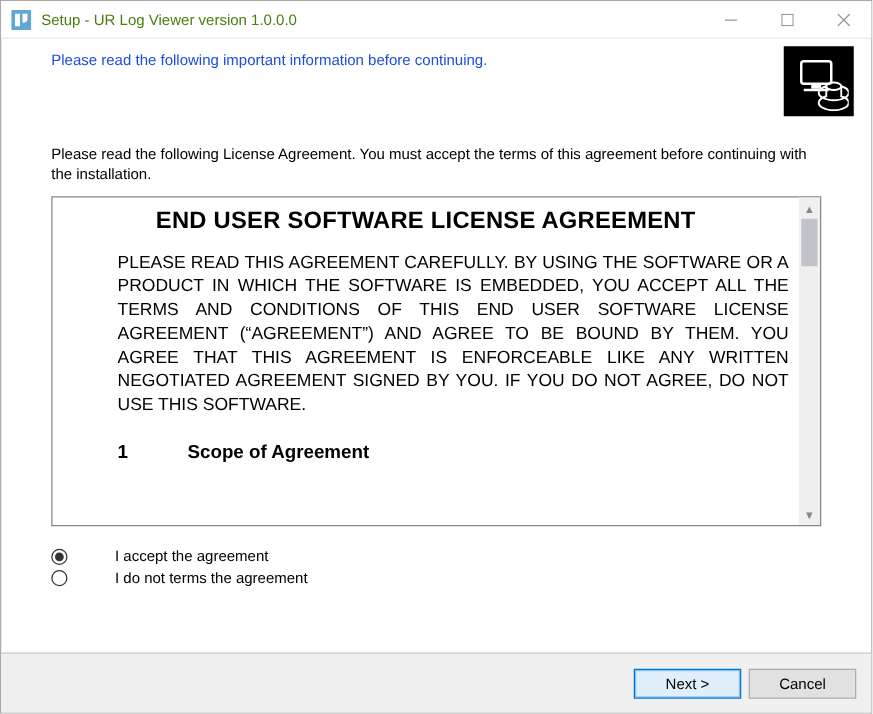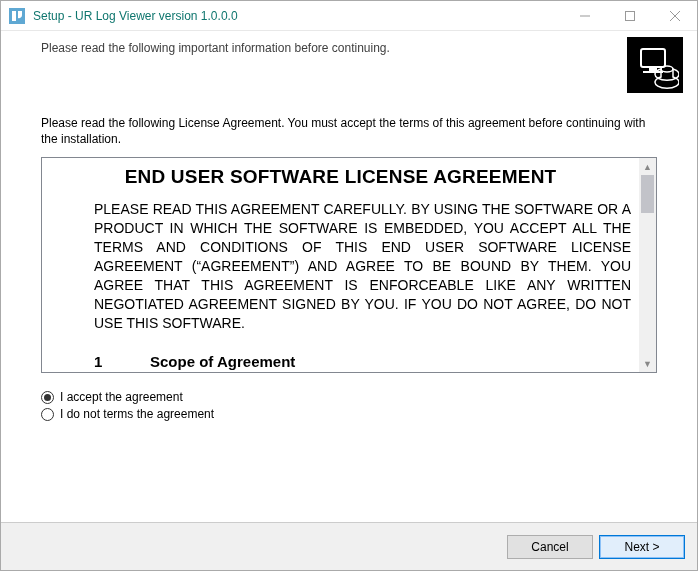--- a/index.html
+++ b/index.html
@@ -24,21 +24,21 @@
     background: #fff;
     border-bottom: 1px solid #e8e8e8;
   }
   .titlebar .app-icon {
     width: 16px; height: 16px;
     margin: 0 8px;
     display: flex; align-items: center; justify-content: center;
   }
   .titlebar .title {
     flex: 1;
-    color: #0f766e;
+    color: #4d7c0f;
     font-size: 12px;
   }
   .winbtns { display: flex; height: 100%; }
   .winbtn {
     width: 45px; height: 100%;
     display: flex; align-items: center; justify-content: center;
     color: #999;
   }
 
   .header-area {
@@ -47,21 +47,21 @@
     min-height: 78px;
   }
   .header-area .heading {
     font-weight: bold;
     font-size: 12.5px;
     margin-bottom: 4px;
   }
   .header-area .subheading {
     font-size: 12px;
     margin-left: 12px;
-    color: #404040;
+    color: #1d4ed8;
   }
   .header-icon {
     position: absolute;
     right: 14px; top: 6px;
     width: 56px; height: 56px;
     background: #000;
     display: flex; align-items: center; justify-content: center;
   }
 
   .content {
@@ -70,21 +70,21 @@
     display: flex; flex-direction: column;
   }
   .instruct {
     font-size: 12px;
     margin-bottom: 10px;
     line-height: 1.35;
   }
   .eula-box {
     border: 1px solid #828790;
     background: #fff;
-    height: 216px;
+    height: 264px;
     position: relative;
     display: flex;
   }
   .eula-inner {
     flex: 1;
     overflow: hidden;
     padding: 4px 8px 8px 8px;
   }
   .eula-inner h1 {
     font-family: Verdana, Geneva, sans-serif;
@@ -136,21 +136,21 @@
   .radio-row .circle {
     width: 13px; height: 13px;
     border: 1px solid #333; border-radius: 50%;
     margin-right: 6px;
     display: flex; align-items: center; justify-content: center;
   }
   .radio-row.selected .circle::after {
     content: ""; width: 7px; height: 7px; border-radius: 50%;
     background: #333;
   }
-  .radio-row .lbl { font-size: 12px; }
+  .radio-row .lbl { font-size: 12px; margin-left: 32px; }
 
   .footer {
     height: 48px;
     border-top: 1px solid #ccc;
     background: #f0f0f0;
     display: flex; align-items: center; justify-content: flex-end;
     padding: 0 12px; gap: 6px;
   }
   .btn {
     width: 86px; height: 24px;
@@ -236,17 +236,17 @@
         <span class="lbl">I accept the agreement</span>
       </div>
       <div class="radio-row">
         <span class="circle"></span>
         <span class="lbl">I do not terms the agreement</span>
       </div>
     </div>
   </div>
 
   <div class="footer">
+    <div class="btn primary">Next &gt;</div>
     <div class="btn">Cancel</div>
-    <div class="btn primary">Next &gt;</div>
   </div>
 
 </div>
 
 </body></html>

